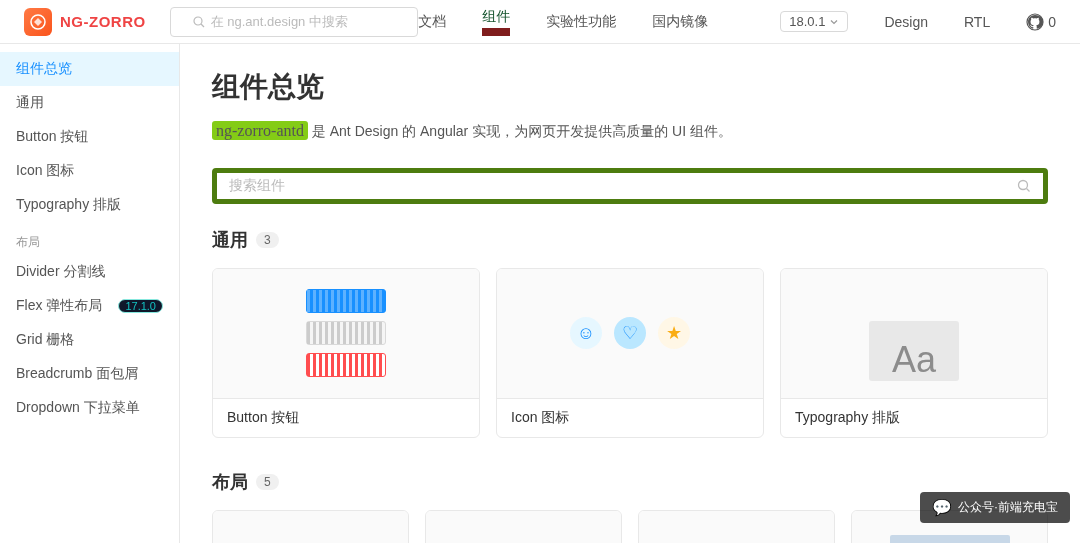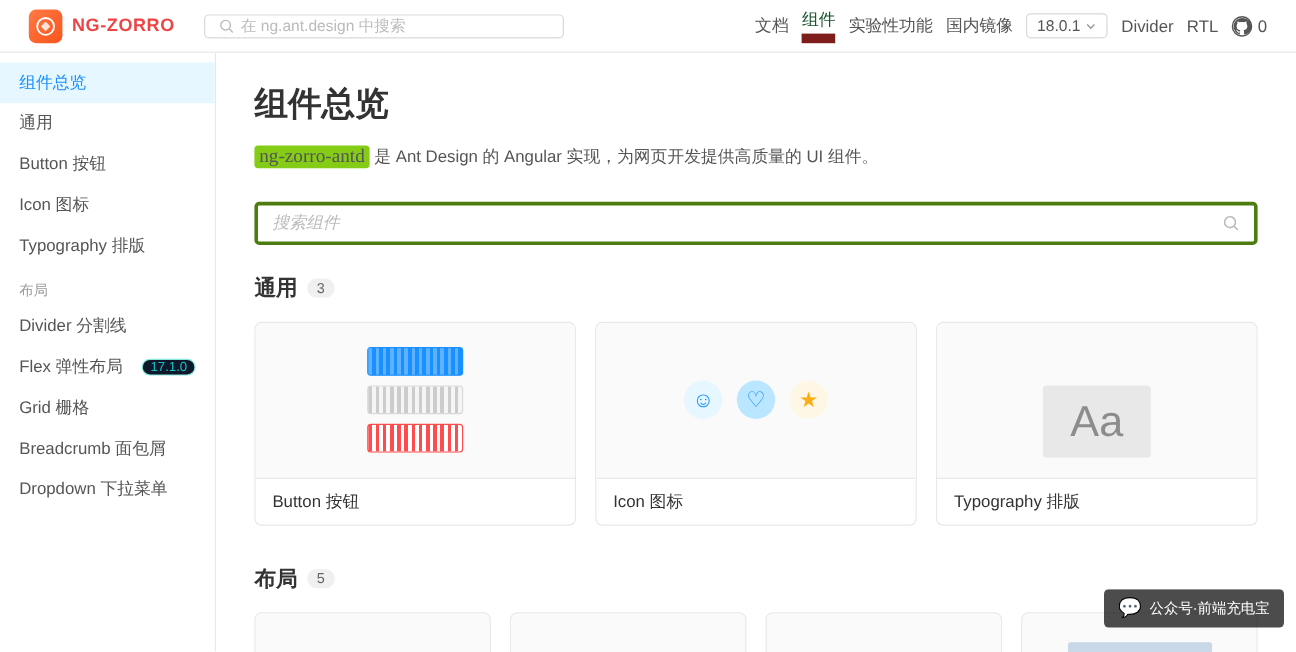--- a/index.html
+++ b/index.html
@@ -31,50 +31,51 @@
       border-radius: 6px;
       display: flex; align-items: center; justify-content: center;
       color: white; font-size: 14px; font-weight: bold;
     }
     .logo-text {
       font-weight: 700; font-size: 15px; color: #ef4444; letter-spacing: 0.5px;
     }
     .search-box {
       flex: 1;
       max-width: 300px;
-      height: 20px;
+      height: 30px;
       border: 1px solid #d9d9d9;
       border-radius: 4px;
       display: flex;
       align-items: center;
-      padding: 0 12px;
+      padding: 0 22px;
       gap: 6px;
       color: #bbb;
       font-size: 13px;
     }
     .nav-links {
       margin-left: auto;
       display: flex;
       align-items: center;
-      gap: 11px;
+      gap: 36px;
     }
     .nav-link {
       color: #555; font-size: 14px; cursor: pointer; text-decoration: none;
     }
     .nav-link.active {
       color: #14532d;
       border-bottom: 8px solid #7f1d1d;
       padding-bottom: 2px;
       font-family: Liberation Mono, monospace;
     }
     .version-select {
       display: flex; align-items: center; gap: 4px;
       border: 1px solid #d9d9d9; border-radius: 4px;
       padding: 2px 8px; font-size: 13px; cursor: pointer;
       color: #555;
+      margin-left: 36px;
     }
     .nav-badge {
       display: flex; align-items: center; gap: 4px;
       color: #555; font-size: 14px;
     }
 
     
     .layout {
       display: flex;
       margin-top: 44px;
@@ -140,30 +141,29 @@
     .page-desc code {
       background: #84cc16;
       padding: 1px 4px;
       border-radius: 3px;
       font-family: Liberation Serif, serif;
       font-size: 16px;
     }
     .search-components {
       width: 100%;
       height: 36px;
-      border: 3px solid #4d7c0f;
+      border: 5px solid #4d7c0f;
       border-radius: 4px;
       padding: 0 12px;
       font-size: 14px;
       margin-bottom: 24px;
       display: flex;
       align-items: center;
       color: #bbb;
       justify-content: space-between;
-      font-style: italic;
     }
     .section-header {
       display: flex;
       align-items: center;
       gap: 8px;
       margin-bottom: 16px;
       margin-top: 8px;
     }
     .section-title {
       font-size: 18px;
@@ -244,21 +244,21 @@
       display: flex; align-items: center; justify-content: center;
       font-size: 18px;
     }
     .icon-circle.blue { background: #e6f7ff; color: #1890ff; }
     .icon-circle.light-blue { background: #bae7ff; color: #1890ff; }
     .icon-circle.gold { background: #fff7e6; color: #faad14; }
     .typo-preview-box {
       width: 90px; height: 60px;
       background: #e8e8e8;
       border-radius: 3px;
-      display: flex; align-items: center; justify-content: center; margin-top: 35px;
+      display: flex; align-items: flex-end; justify-content: center; margin-top: 35px;
     }
     .typo-aa { font-size: 36px; font-weight: 400; color: #8c8c8c; }
 
     
     .layout-preview {
       width: 120px; height: 80px;
       display: flex; flex-direction: column; gap: 2px;
     }
     .layout-header-p { height: 16px; background: #c8d8e8; border-radius: 2px; }
 
@@ -309,21 +309,21 @@
     <a class="nav-link">文档</a>
     <a class="nav-link active">组件</a>
     <a class="nav-link">实验性功能</a>
     <a class="nav-link">国内镜像</a>
     <div class="version-select">
       <span>18.0.1</span>
       <svg width="10" height="10" viewBox="0 0 10 10">
         <path d="M2 3.5 L5 6.5 L8 3.5" stroke="#999" stroke-width="1.2" fill="none"></path>
       </svg>
     </div>
-    <a class="nav-link">Divider</a>
+    <a class="nav-link">Design</a>
     <a class="nav-link">RTL</a>
     <div class="nav-badge">
       <svg width="18" height="18" viewBox="0 0 18 18" fill="none">
         <circle cx="9" cy="9" r="8" stroke="#555" stroke-width="1.2" fill="none"></circle>
         <path d="M9 2C5.13 2 2 5.13 2 9c0 3.09 2.01 5.72 4.79 6.65.35.06.48-.15.48-.34v-1.2c-1.95.42-2.36-.94-2.36-.94-.32-.81-.78-1.02-.78-1.02-.64-.43.05-.42.05-.42.7.05 1.07.72 1.07.72.62 1.07 1.63.76 2.03.58.06-.45.24-.76.44-.93-1.56-.18-3.2-.78-3.2-3.47 0-.77.27-1.4.72-1.89-.07-.18-.31-.9.07-1.87 0 0 .59-.19 1.92.72.56-.15 1.15-.23 1.75-.23.6 0 1.19.08 1.75.23 1.33-.91 1.92-.72 1.92-.72.38.97.14 1.69.07 1.87.45.49.72 1.12.72 1.89 0 2.7-1.64 3.29-3.2 3.47.25.22.48.65.48 1.31v1.95c0 .19.13.4.48.34C14.99 14.72 17 12.09 17 9c0-3.87-3.13-7-8-7z" fill="#555"></path>
       </svg>
       <span>0</span>
     </div>
   </div>
 </nav>

